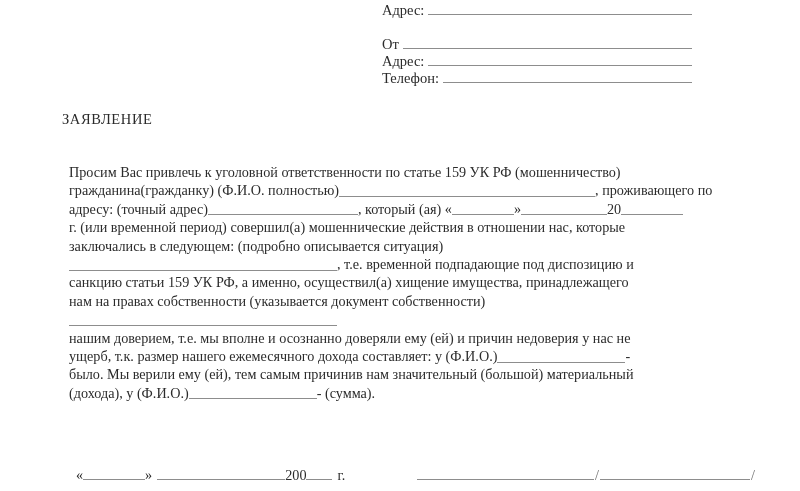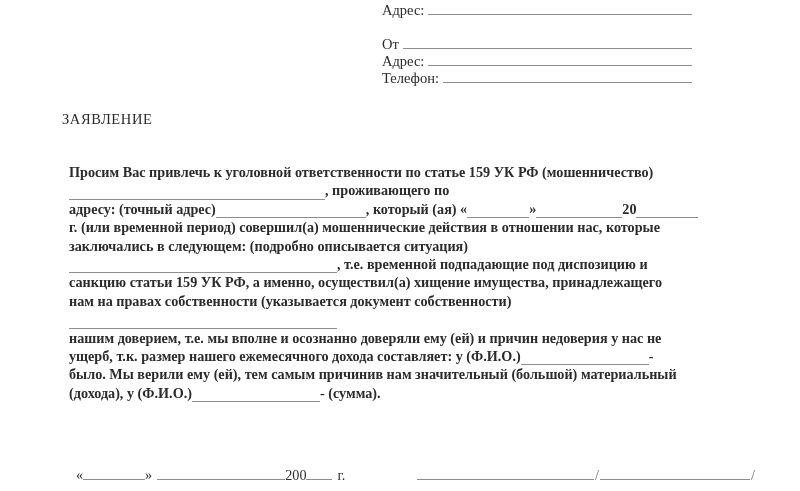--- a/index.html
+++ b/index.html
@@ -65,22 +65,21 @@
     left: 69px;
     top: 163px;
     width: 672px;
     font-size: 14.2px;
     line-height: 18.4px;
   }
   .line {
     white-space: nowrap;
     height: 18.4px;
     display: flex;
-    align-items: flex-end;
-    font-weight: bold;
+    align-items: center;
   }
   .line .txt { flex: 0 0 auto; }
   .blank {
     display: inline-block;
     border-bottom: 1px solid #8d8d8d;
     height: 12px;
     vertical-align: baseline;
     flex: 0 0 auto;
   }
   .blank.grow { flex: 1 1 auto; min-width: 10px; }
@@ -138,20 +137,21 @@
 
   <div class="doc-title">ЗАЯВЛЕНИЕ</div>
 
   <div class="body-block">
 
     <div class="line">
       <span class="txt">Просим Вас привлечь к уголовной ответственности по статье 159 УК РФ (мошенничество)</span>
     </div>
 
     <div class="line">
+      <span class="txt">гражданина(гражданку) (Ф.И.О. полностью)</span>
       <span class="blank b-260"></span>
       <span class="txt">, проживающего по</span>
     </div>
 
     <div class="line">
       <span class="txt">адресу: (точный адрес)</span>
       <span class="blank b-xl"></span>
       <span class="txt">, который (ая) «</span>
       <span class="blank b-sm"></span>
       <span class="txt">»</span>

